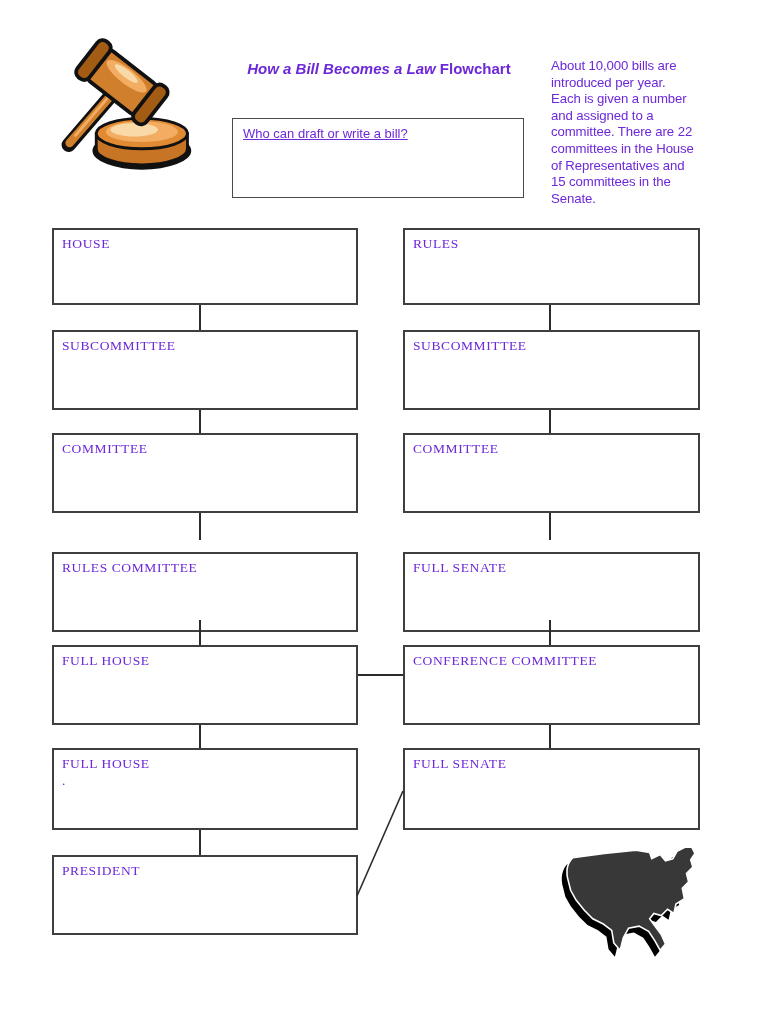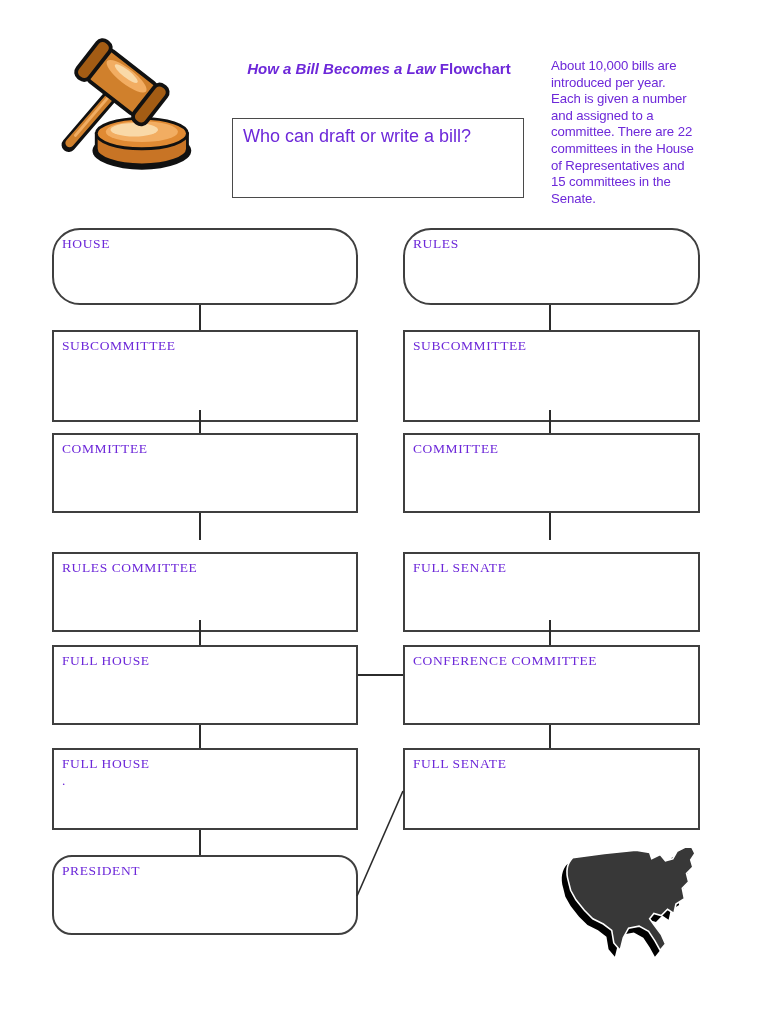--- a/index.html
+++ b/index.html
@@ -13,41 +13,41 @@
     position:absolute;left:228px;top:60px;width:302px;text-align:center;
     font-family:"Liberation Sans", sans-serif;font-weight:bold;font-size:15px;
     white-space:nowrap;
   }
   .title .it{font-style:italic;}
   .bill-box{
     position:absolute;left:232px;top:118px;width:292px;height:80px;
     border:1.5px solid #4a4a4a;box-sizing:border-box;padding:6px 10px;
   }
   .bill-line1{font-family:"Liberation Serif", serif;font-size:14.5px;letter-spacing:.3px;}
-  .bill-line2{font-family:"Liberation Sans", sans-serif;font-size:18px;margin-top:1px;}
+  .bill-line2{font-family:"Liberation Sans", sans-serif;font-size:13px;margin-top:1px;text-decoration:underline;}
   .intro-note{
     position:absolute;left:551px;top:58px;width:170px;
     font-family:Liberation Sans, sans-serif;font-size:13.2px;line-height:16.6px;
     white-space:pre-line;letter-spacing:-0.1px;
   }
   
   .fbox{
     position:absolute;border:2px solid #3f3f3f;box-sizing:border-box;background:#fff;
     font-family:"Liberation Serif", serif;font-size:13.5px;letter-spacing:.6px;
     padding:5px 8px;white-space:pre-line;line-height:17px;
   }
   .colL{left:52px;width:306px;}
   .colR{left:403px;width:297px;}
-  .r0{top:228px;height:77px;border-radius:28px;}
-  .r1{top:330px;height:92px;}
+  .r0{top:228px;height:77px;}
+  .r1{top:330px;height:80px;}
   .r2{top:433px;height:80px;}
   .r3{top:552px;height:80px;}
   .r4{top:645px;height:80px;}
   .r5{top:748px;height:82px;}
-  .r6{top:855px;height:80px;border-radius:20px;}
+  .r6{top:855px;height:80px;}
   
   .vline{position:absolute;width:2px;background:#2b2b2b;}
   .vL{left:199px;}
   .vR{left:549px;}
   .c0{top:305px;height:25px;}
   .c1{top:410px;height:23px;}
   .c2{top:513px;height:27px;}
   .c3{top:620px;height:25px;}
   .c4{top:725px;height:23px;}
   .c5{top:830px;height:25px;}

